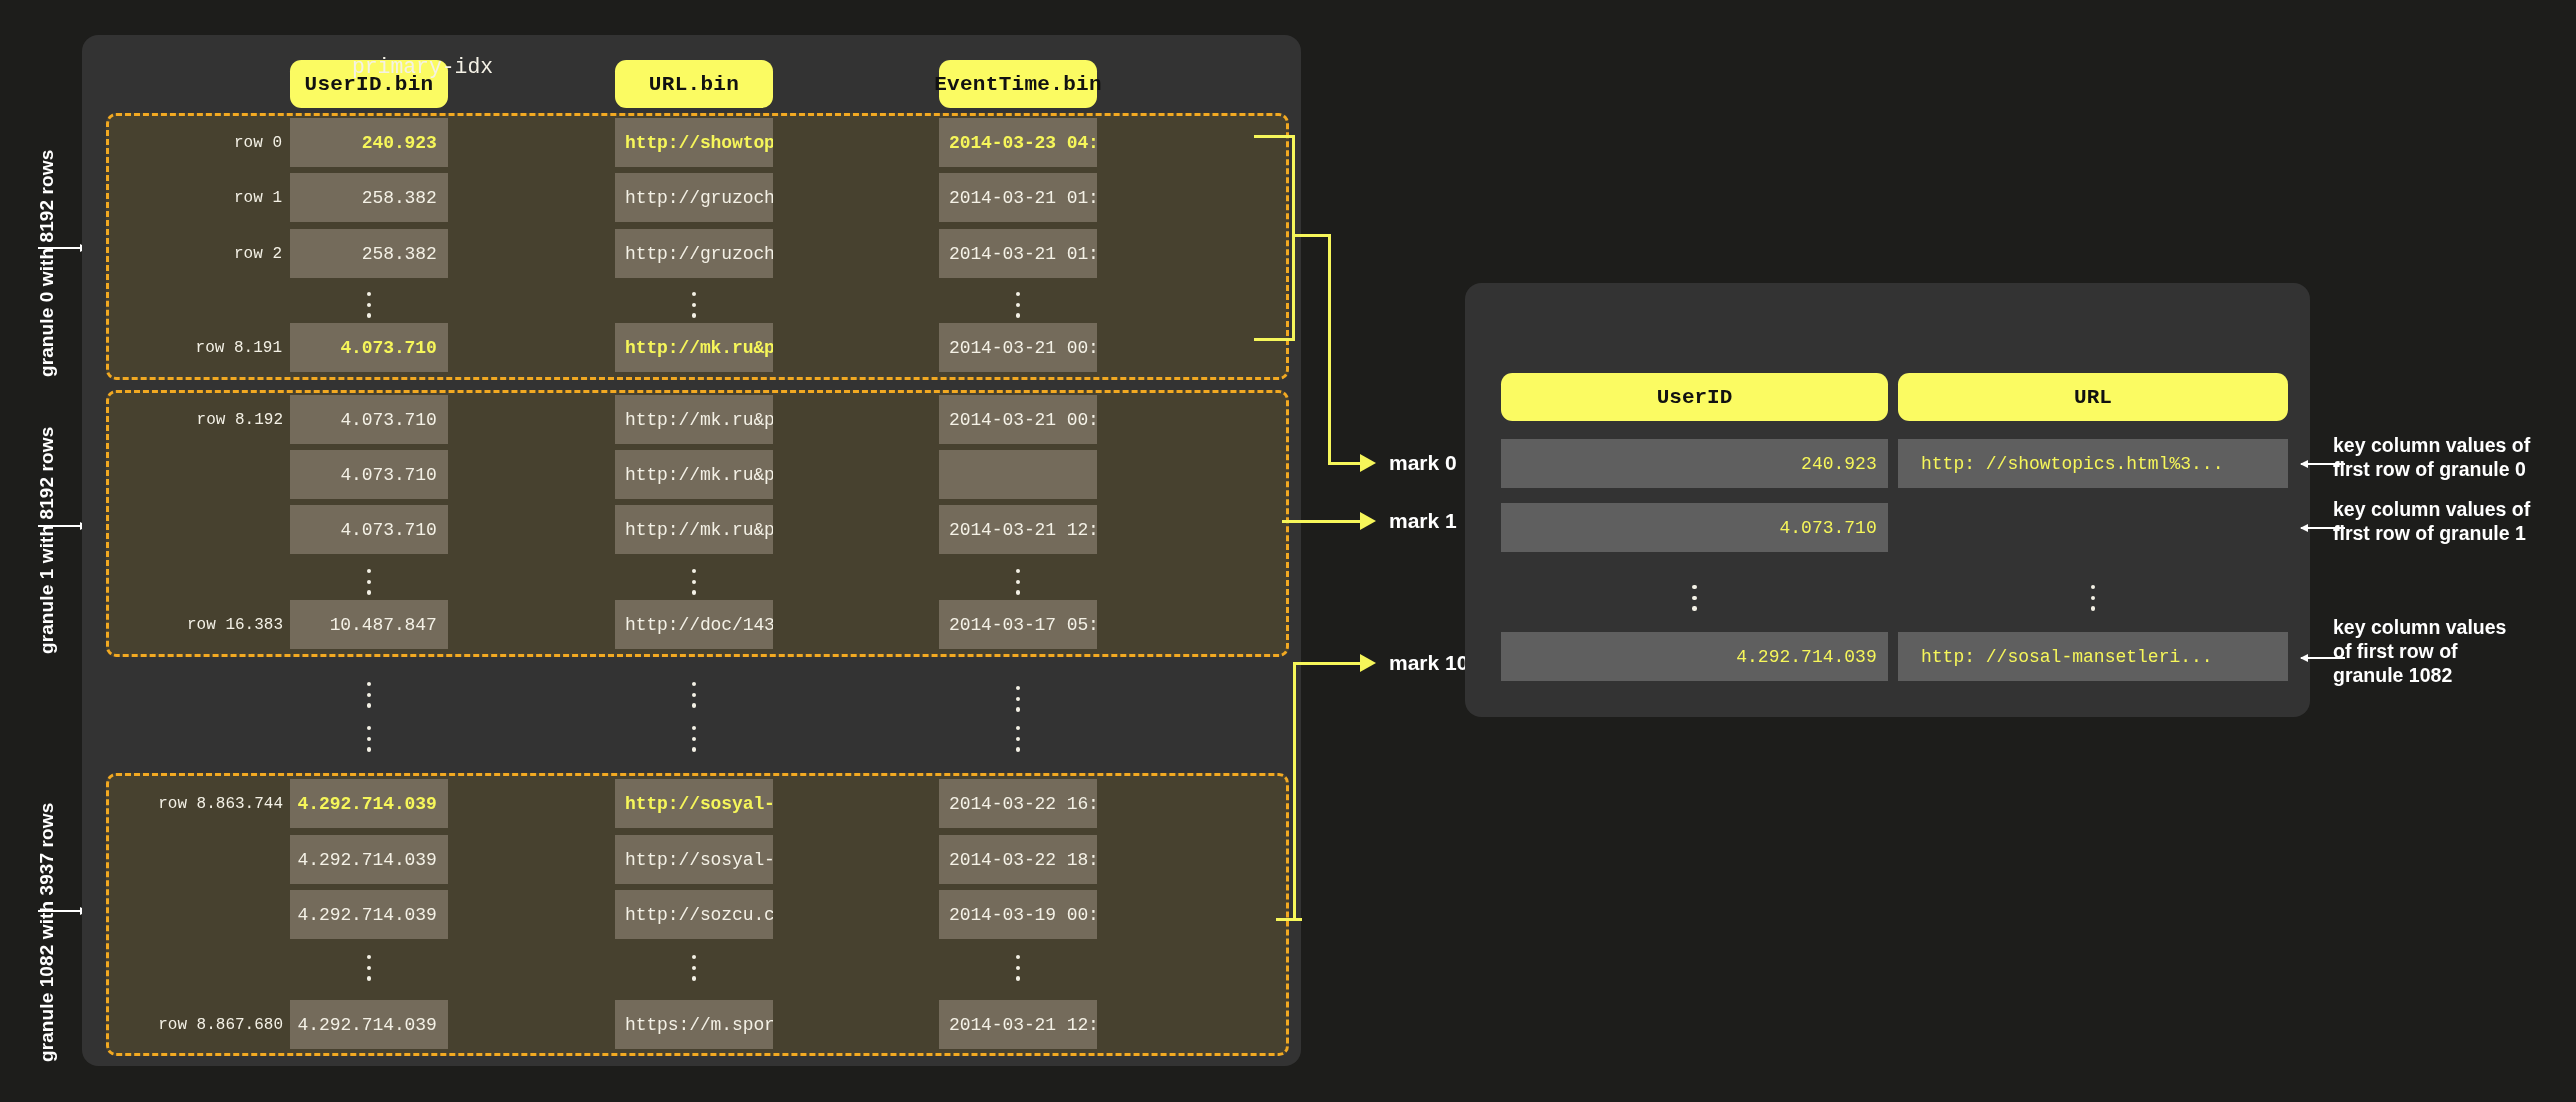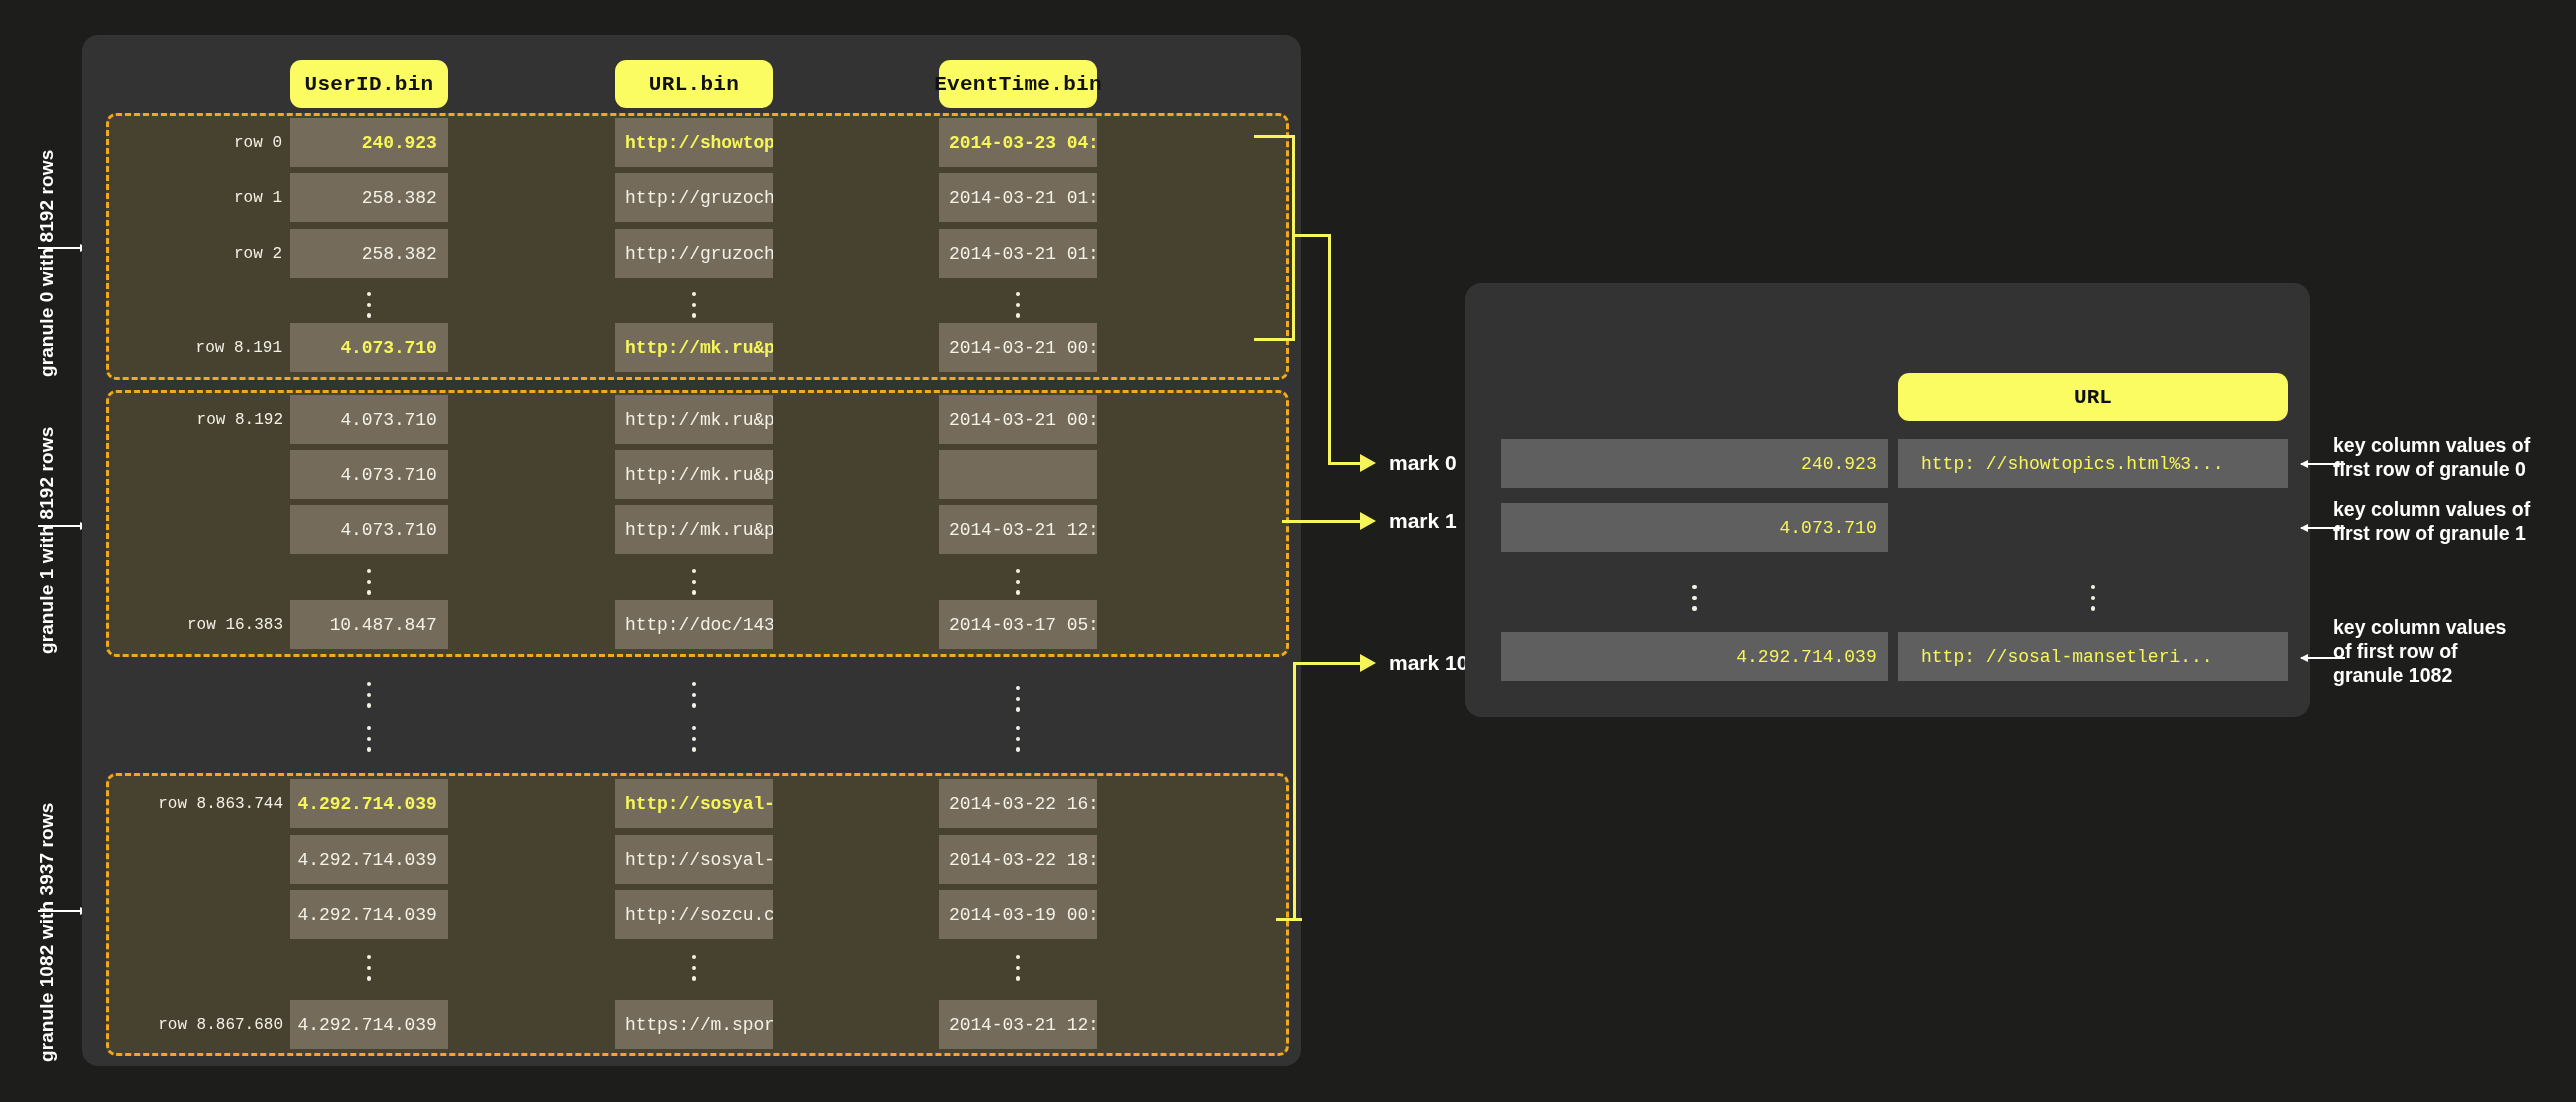--- a/index.html
+++ b/index.html
@@ -352,21 +352,23 @@
   <div class="yarrow" style="left:1360px; top:512px;"></div>
   <div class="marklabel" style="left:1389px; top:509px;">mark 1</div>
 
   <div class="yline" style="left:1276px; top:918px; width:26.4px; height:3.1px;"></div>
   <div class="yline" style="left:1293px; top:663px; width:3.1px; height:258px;"></div>
   <div class="yline" style="left:1293px; top:662px; width:68px; height:3.1px;"></div>
   <div class="yarrow" style="left:1360px; top:654px;"></div>
   <div class="marklabel" style="left:1389px; top:651px;">mark 1082</div>
 
   <div id="idx-panel"></div>
-
+  <div id="idx-title">primary-idx</div>
+
+  <div class="idxhead" style="left:1501px; top:373px; width:387px;">UserID</div>
   <div class="idxhead" style="left:1898px; top:373px; width:390px;text-align:center;">URL</div>
 
   <div class="idxcell num" style="left:1501px; top:439px; width:387px;">240.923</div>
   <div class="idxcell txt" style="left:1898px; top:439px; width:390px;">http: //showtopics.html%3...</div>
 
   <div class="idxcell num" style="left:1501px; top:503px; width:387px;">4.073.710</div>
 
   <div class="vdots" style="left:1501px; top:585px; width:387px;">
       <span></span>
       <span></span>

